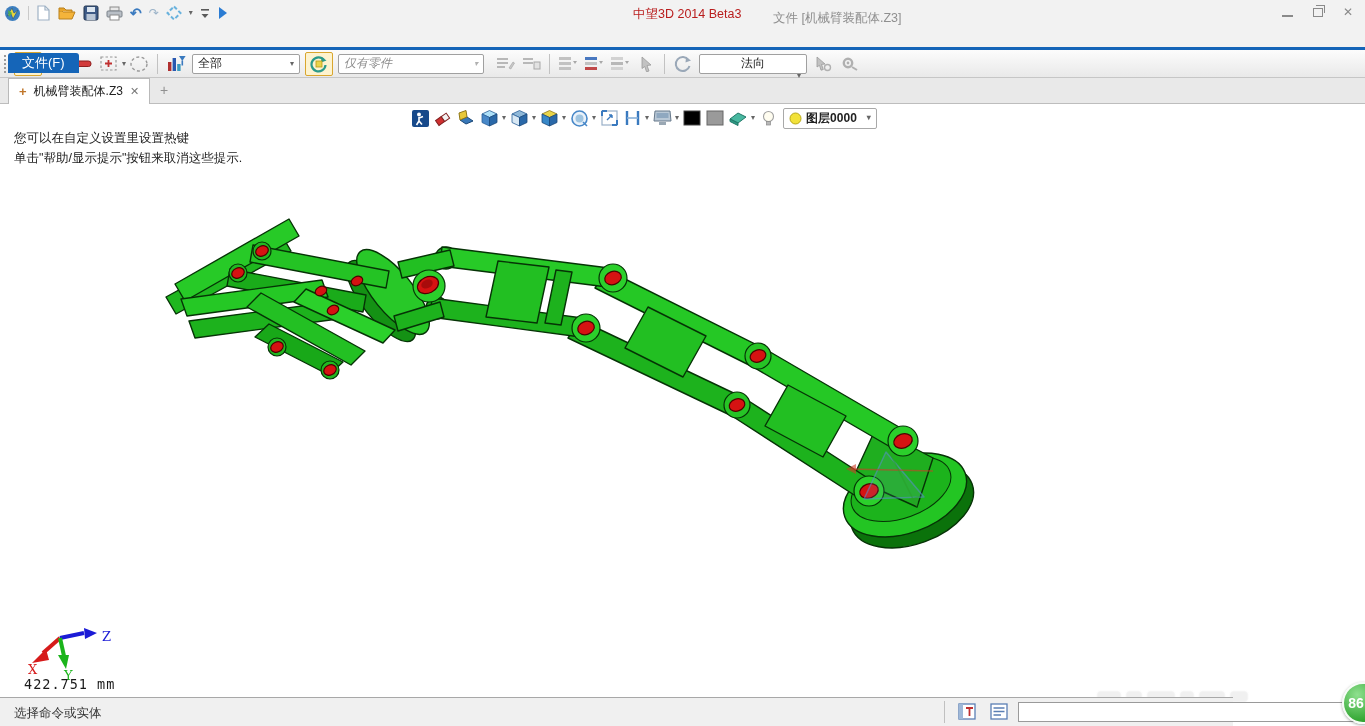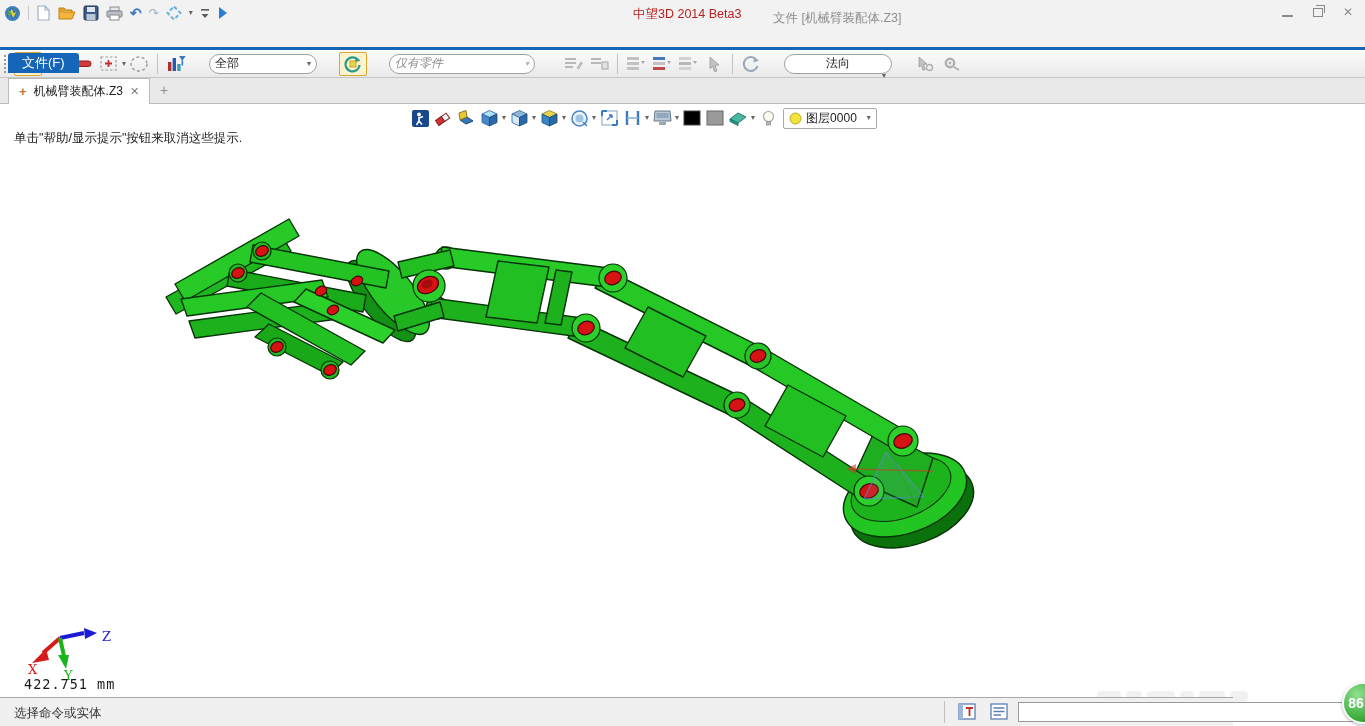--- a/index.html
+++ b/index.html
@@ -31,40 +31,40 @@
   .heart { font-size:15px; color:#9a9a9a; }
   .gear { font-size:15px; color:#9a9a9a; }
   .helpbtn { width:16px; height:16px; border-radius:50%; background:radial-gradient(circle at 35% 30%, #5d9bd8, #1c5da8); color:#fff; font-size:11px; font-weight:bold; display:flex; align-items:center; justify-content:center; }
 
   
   #seltoolbar { position:absolute; left:0; top:50px; width:1365px; height:28px; background:linear-gradient(#fcfcfc,#e9e9e9); border-bottom:1px solid #c6c6c6; display:flex; align-items:center; padding-left:2px; }
   .drag-handle { width:4px; height:18px; border-left:2px dotted #9a9a9a; margin:0 4px 0 2px; }
   .hl-box { width:28px; height:24px; border:1px solid #d9a62e; background:#fdf3cf; border-radius:2px; display:flex; align-items:center; justify-content:center; margin:0 2px; }
   .tb-btn { width:24px; height:24px; display:flex; align-items:center; justify-content:center; margin:0 1px; }
   .tb-sep { width:1px; height:20px; background:#c2c2c2; margin:0 5px; }
-  .combo { height:20px; background:#fff; border:1px solid #a0a0a0; border-radius:10px; display:flex; align-items:center; padding:0 5px; font-size:12px; margin:0 20px; }
+  .combo { height:20px; background:#fff; border:1px solid #a0a0a0; border-radius:2px; display:flex; align-items:center; padding:0 5px; font-size:12px; margin:0 3px; }
   .combo .cval { white-space:nowrap; }
   .combo .caret { margin-left:auto; }
   .dis { color:#8d8d8d; }
 
   
   #tabrow { position:absolute; left:0; top:78px; width:1365px; height:26px; background:#e9e9e9; border-bottom:1px solid #bdbdbd; }
   .doc-tab { position:absolute; left:8px; top:0px; height:26px; background:#fff; border:1px solid #b9b9b9; border-bottom:none; display:flex; align-items:center; gap:7px; padding:0 10px; font-size:12px; color:#222; z-index:2; }
   .tab-plus { color:#c0762a; font-size:13px; font-weight:bold; }
   .tab-close { color:#777; font-size:11px; }
   .newtab { position:absolute; left:160px; top:4px; color:#909090; font-size:14px; }
 
   
   #canvas { position:absolute; left:0; top:104px; width:1365px; height:593px; background:#fff; }
   .hint { position:absolute; left:14px; top:24px; font-size:12.5px; color:#1c1c1c; line-height:20px; }
 
   
   #viewbar { position:absolute; left:410px; top:2px; height:24px; display:flex; align-items:center; gap:3px; }
   .vb-i { width:20px; height:20px; display:flex; align-items:center; justify-content:center; }
-  .layer-combo { height:21px; background:#fff; border:1px solid #a9a9a9; border-radius:2px; display:flex; align-items:center; gap:4px; padding:0 5px; font-size:12px; margin-left:2px; }
+  .layer-combo { height:21px; background:#fff; border:1px solid #a9a9a9; border-radius:2px; display:flex; align-items:center; gap:4px; padding:0 5px; font-size:12px; margin-left:2px;font-weight:bold; }
 
   
   #axis { position:absolute; left:18px; top:518px; }
   .scale-readout { position:absolute; left:24px; top:572px; font-family:"DejaVu Sans Mono", monospace; font-size:13.5px; color:#1a1a1a; letter-spacing:1px; }
 
   
   .watermark { position:absolute; left:1098px; top:588px; display:flex; gap:7px; opacity:.8; }
   .wm-b { height:9px; background:rgba(235,235,235,.95); border-radius:2px; box-shadow:0 0 2px rgba(180,180,180,.7); }
 
   
@@ -414,20 +414,21 @@
     <div class="layer-combo">
       <svg width="13" height="13">
           <circle cx="6.5" cy="6.5" r="5.5" fill="#f2e23a" stroke="#b8a818"></circle>
         </svg>
       <span>图层0000</span>
       <span class="caret" style="margin-left:6px;">▾</span>
     </div>
   </div>
 
   <div class="hint">
+    <div>您可以在自定义设置里设置热键</div>
     <div>单击"帮助/显示提示"按钮来取消这些提示.</div>
   </div>
 
   <svg width="1365" height="593" viewBox="0 104 1365 593" style="position:absolute;left:0;top:0;">
     <g stroke="#063306" stroke-width="1.4" stroke-linejoin="round">
 
       <g>
         <ellipse cx="912" cy="506" rx="64" ry="38" transform="rotate(-20 912 506)" fill="#0b720b"></ellipse>
         <ellipse cx="905" cy="495" rx="64" ry="38" transform="rotate(-20 905 495)" fill="#23c523"></ellipse>
         <ellipse cx="901" cy="489" rx="52" ry="29" transform="rotate(-20 901 489)" fill="#1cb31c" stroke-width="1"></ellipse>

